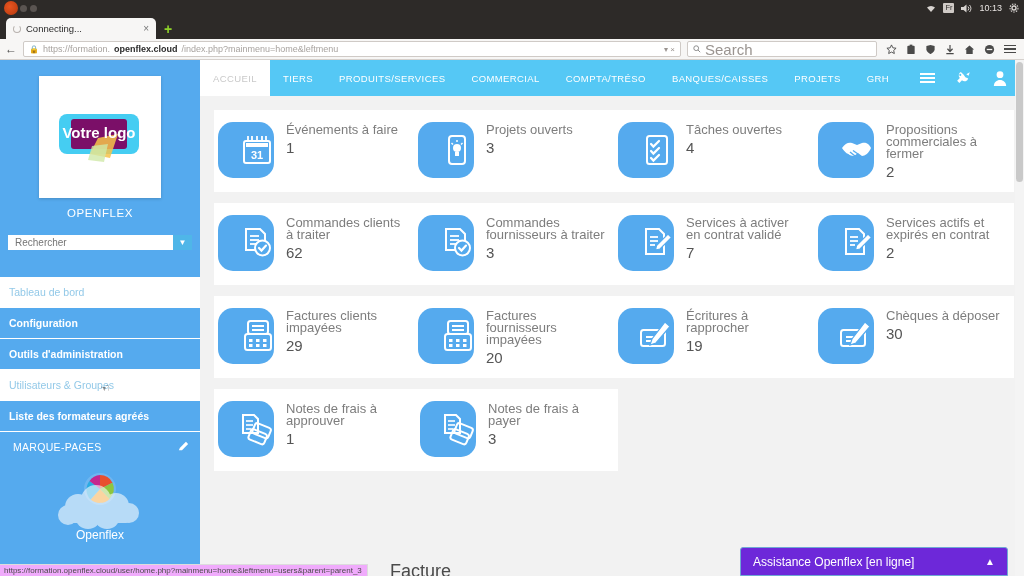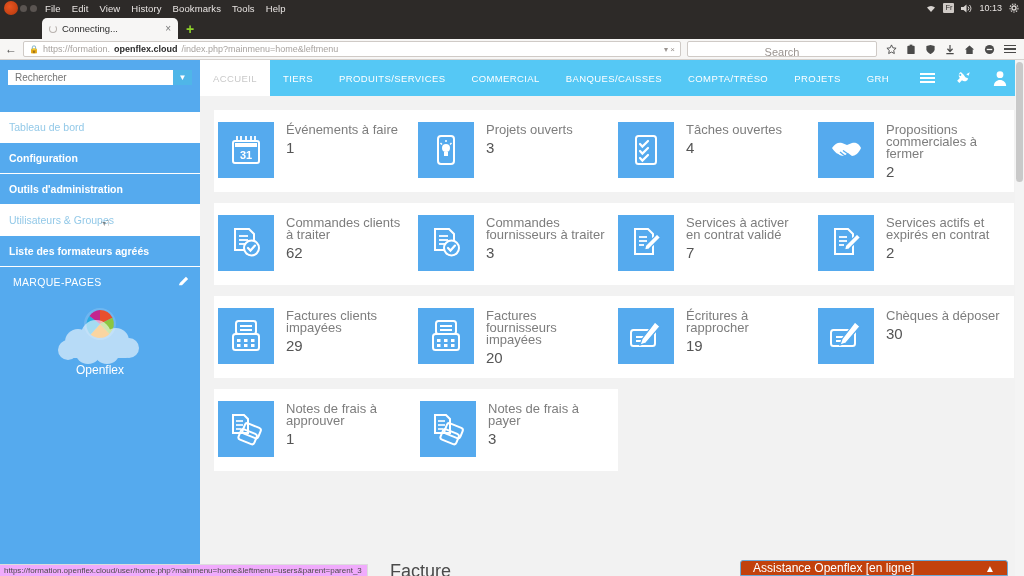--- a/index.html
+++ b/index.html
@@ -22,22 +22,22 @@
   .win-dots { display: flex; gap: 3px; margin-right: 8px; align-items: center; }
   .win-dots i { width: 7px; height: 7px; border-radius: 50%; background: #5a5451; display: block; }
   .ubuntu-menu { display: flex; gap: 11px; font-size: 9.5px; letter-spacing: .1px; }
   .ubuntu-menu span { cursor: default; }
   .ubuntu-right { position: absolute; right: 5px; top: 0; height: 16px; display: flex; align-items: center; gap: 7px; font-size: 9px; }
   .kbd-ind { background: #cfcac6; color: #2d2a28; font-size: 7.5px; padding: 0 2px; border-radius: 1px; line-height: 10px; }
 
   
   .ff-tabstrip { height: 23px; background: #2d2a28; display: flex; align-items: flex-end; padding-left: 6px; }
   .ff-tab {
-    background: #f7f6f5; height: 21px; width: 136px; border-radius: 5px 5px 0 0;
-    display: flex; align-items: center; padding: 0 7px; font-size: 9.5px; color: #2c2c2c; gap: 5px; margin-left: 36px;
+    background: #f7f6f5; height: 21px; width: 150px; border-radius: 5px 5px 0 0;
+    display: flex; align-items: center; padding: 0 7px; font-size: 9.5px; color: #2c2c2c; gap: 5px;
   }
   .ff-tab .spinner { width: 8px; height: 8px; border: 1.3px solid #b8b2ae; border-top-color: transparent; border-radius: 50%; }
   .ff-tab .tab-title { flex: 1; white-space: nowrap; overflow: hidden; text-overflow: ellipsis; }
   .ff-tab .tab-x { color: #777; font-size: 10px; }
   .ff-newtab { color: #8fd32a; font-size: 14px; margin-left: 8px; margin-bottom: 2px; font-weight: bold; }
 
   .ff-navbar {
     height: 21px; background: #f7f6f5; border-bottom: 1px solid #d6d1cd;
     display: flex; align-items: center; padding: 0 5px; gap: 6px;
   }
@@ -46,21 +46,21 @@
     flex: 1; height: 16px; background: #ffffff; border: 1px solid #cfcac6; border-radius: 2px;
     display: flex; align-items: center; padding: 0 5px; gap: 4px; font-size: 9px; color: #a8a39f;
     overflow: hidden; white-space: nowrap;
   }
   .lock-ico { color: #7c7c7c; font-size: 8px; }
   .url-strong { color: #2b2b2b; font-weight: bold; }
   .url-dim { color: #a8a39f; }
   .urlbar-arrows { color: #9a9490; font-size: 8px; padding-left: 4px; }
   .ff-searchbar {
     width: 190px; height: 16px; background: #ffffff; border: 1px solid #cfcac6; border-radius: 2px;
-    display: flex; align-items: center; padding: 0 5px; gap: 4px; font-size: 11px; color: #9a9490; flex-direction: column;
+    display: flex; align-items: center; padding: 0 5px; gap: 4px; font-size: 15px; color: #9a9490;
   }
   .ff-icons { display: flex; align-items: center; gap: 9px; color: #4a4a4a; font-size: 10px; padding: 0 3px; }
   .ff-icons svg { display: block; }
 
   
   .app { height: 516px; display: flex; position: relative; }
 
   
   .sidebar { width: 200px; background: #55aaee; display: flex; flex-direction: column; flex: 0 0 200px; position: relative; }
   .logo-wrap { padding: 16px 0 6px; display: flex; flex-direction: column; align-items: center; }
@@ -105,32 +105,32 @@
   .nav-spacer { flex: 1; }
   .nav-icon { display: flex; align-items: center; padding: 0 10px; color: #ffffff; }
   .hamburger { display: flex; flex-direction: column; gap: 2.5px; }
   .hamburger i { width: 15px; height: 1.8px; background: #ffffff; display: block; }
 
   .dash { flex: 1; background: #f2f2f2; padding: 14px 10px 0 14px; overflow: hidden; }
   .card-row { display: flex; gap: 0; margin-bottom: 11px; }
   .card { width: 202px; height: 82px; background: #ffffff; display: flex; margin-right: 0; }
   .card-icon {
     width: 56px; height: 56px; background: #55aaee; flex: 0 0 56px;
-    display: flex; align-items: center; justify-content: center; margin: 12px 0 0 4px;
+    display: flex; align-items: center; justify-content: flex-end; margin: 12px 0 0 4px; border-radius: 15px;
   }
   .card-body { flex: 1; padding: 14px 8px 0 12px; display: flex; flex-direction: column; }
   .card-label { font-size: 13px; color: #7d7d7d; line-height: 12px; }
   .card-value { font-size: 15px; color: #555555; margin-top: 3px; font-weight: normal; }
 
   .behind-text { position: absolute; left: 390px; bottom: -6px; font-size: 18px; color: #4b4b4b; }
 
   
   .assist {
-    position: absolute; right: 16px; bottom: 0; width: 268px; height: 16px;
-    background: #c2410c; border: 1px solid #6ea8d4; border-radius: 3px 3px 0 0;
+    position: absolute; right: 16px; bottom: 0; width: 268px; height: 29px;
+    background: #6d28d9; border: 1px solid #6ea8d4; border-radius: 3px 3px 0 0;
     display: flex; align-items: center; justify-content: space-between; padding: 0 12px;
     color: #ffffff; font-size: 12px;
   }
 
   
   .statusbar {
     position: absolute; left: 0; bottom: 0; background: #f0abfc;
     font-size: 8px; color: #4a4a4a; padding: 1px 5px 1px 4px; border: 1px solid #dcdcdc; border-left: none; border-bottom: none;
     white-space: nowrap; z-index: 5;
   }
@@ -139,29 +139,20 @@
 </style>
 </head>
 <body>
 
 <div class="ubuntu-bar">
   <span class="ubuntu-logo"></span>
   <span class="win-dots">
       <i></i>
       <i></i>
     </span>
-  <span class="ubuntu-menu">
-    <span>File</span>
-    <span>Edit</span>
-    <span>View</span>
-    <span>History</span>
-    <span>Bookmarks</span>
-    <span>Tools</span>
-    <span>Help</span>
-  </span>
   <span class="ubuntu-right">
     <svg width="10" height="9" viewBox="0 0 10 9">
         <path d="M5 8 L1 3.5 A6 6 0 0 1 9 3.5 Z" fill="#d8d4d1"></path>
       </svg>
     <span class="kbd-ind">Fr</span>
     <svg width="11" height="9" viewBox="0 0 11 9">
         <path d="M0 3h2.5L5.5 0.5v8L2.5 6H0z" fill="#d8d4d1"></path>
         <path d="M7 2.5a3 3 0 0 1 0 4M8.5 1a5 5 0 0 1 0 7" stroke="#d8d4d1" fill="none" stroke-width="1"></path>
       </svg>
     <span>10:13</span>
@@ -222,20 +213,32 @@
         <i style="background:#4a4a4a;width:12px;height:1.5px"></i>
         <i style="background:#4a4a4a;width:12px;height:1.5px"></i>
         <i style="background:#4a4a4a;width:12px;height:1.5px"></i>
       </span>
   </div>
 </div>
 
 <div class="app">
 
   <aside class="sidebar">
+    <div class="logo-wrap">
+      <div class="logo-box">
+        <svg width="108" height="70" viewBox="0 0 108 70">
+          <rect x="13" y="12" width="80" height="40" rx="8" fill="#45cdf2"></rect>
+          <rect x="25" y="17" width="56" height="30" rx="3" fill="#7b0f68"></rect>
+          <polygon points="52,36 72,32 64,56 44,52" fill="#f6c34a" opacity="0.85"></polygon>
+          <polygon points="46,44 62,42 58,60 42,58" fill="#cfe9a8" opacity="0.8"></polygon>
+          <text x="53" y="36" font-family="Liberation Sans, sans-serif" font-size="15" font-weight="bold" fill="#ffffff" text-anchor="middle">Votre logo</text>
+        </svg>
+      </div>
+      <div class="logo-name">OPENFLEX</div>
+    </div>
 
     <div class="search-row">
       <div class="search-box">
         <input class="search-input" placeholder="Rechercher" style="">
         <span class="search-drop">▼</span>
       </div>
     </div>
 
     <nav class="menu-list">
       <div class="menu-item light">
@@ -295,24 +298,24 @@
       <div class="nav-item">
           <span>TIERS</span>
         </div>
       <div class="nav-item">
           <span>PRODUITS/SERVICES</span>
         </div>
       <div class="nav-item">
           <span>COMMERCIAL</span>
         </div>
       <div class="nav-item">
+          <span>COMPTA/TRÉSO</span>
+        </div>
+      <div class="nav-item">
           <span>BANQUES/CAISSES</span>
-        </div>
-      <div class="nav-item">
-          <span>COMPTA/TRÉSO</span>
         </div>
       <div class="nav-item">
           <span>PROJETS</span>
         </div>
       <div class="nav-item">
           <span>GRH</span>
         </div>
       <div class="nav-icon" style="margin-left:8px">
         <span class="hamburger">
             <i></i>

